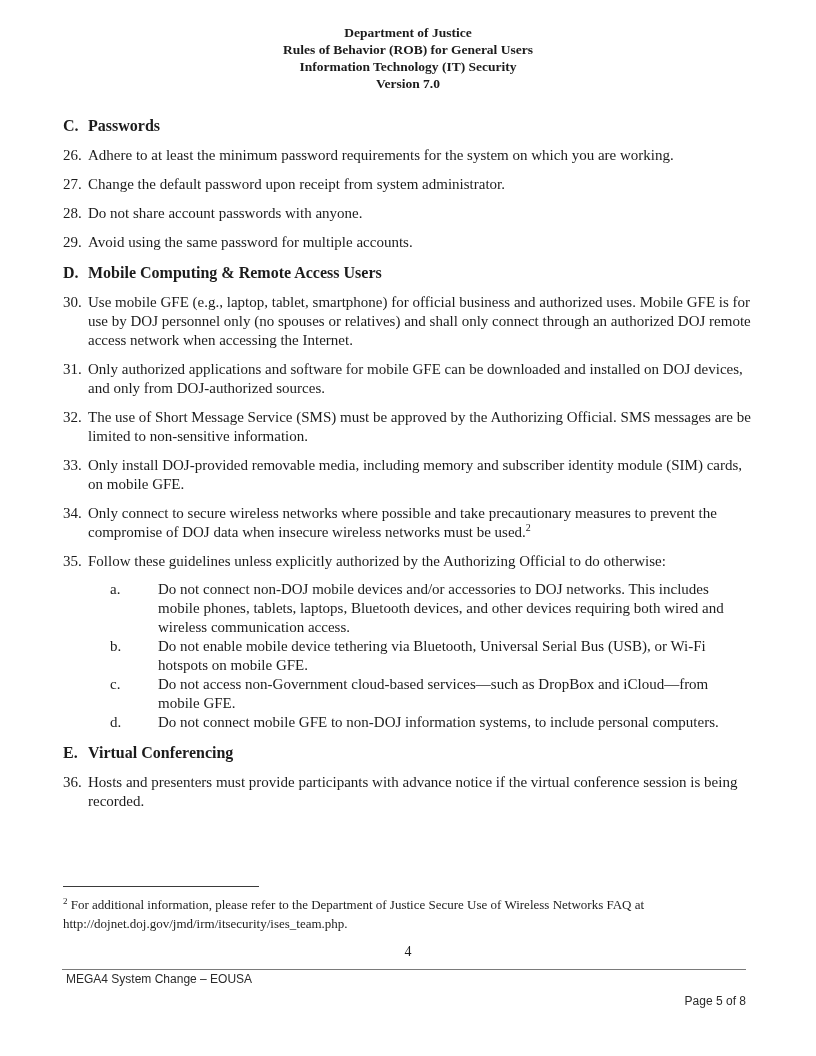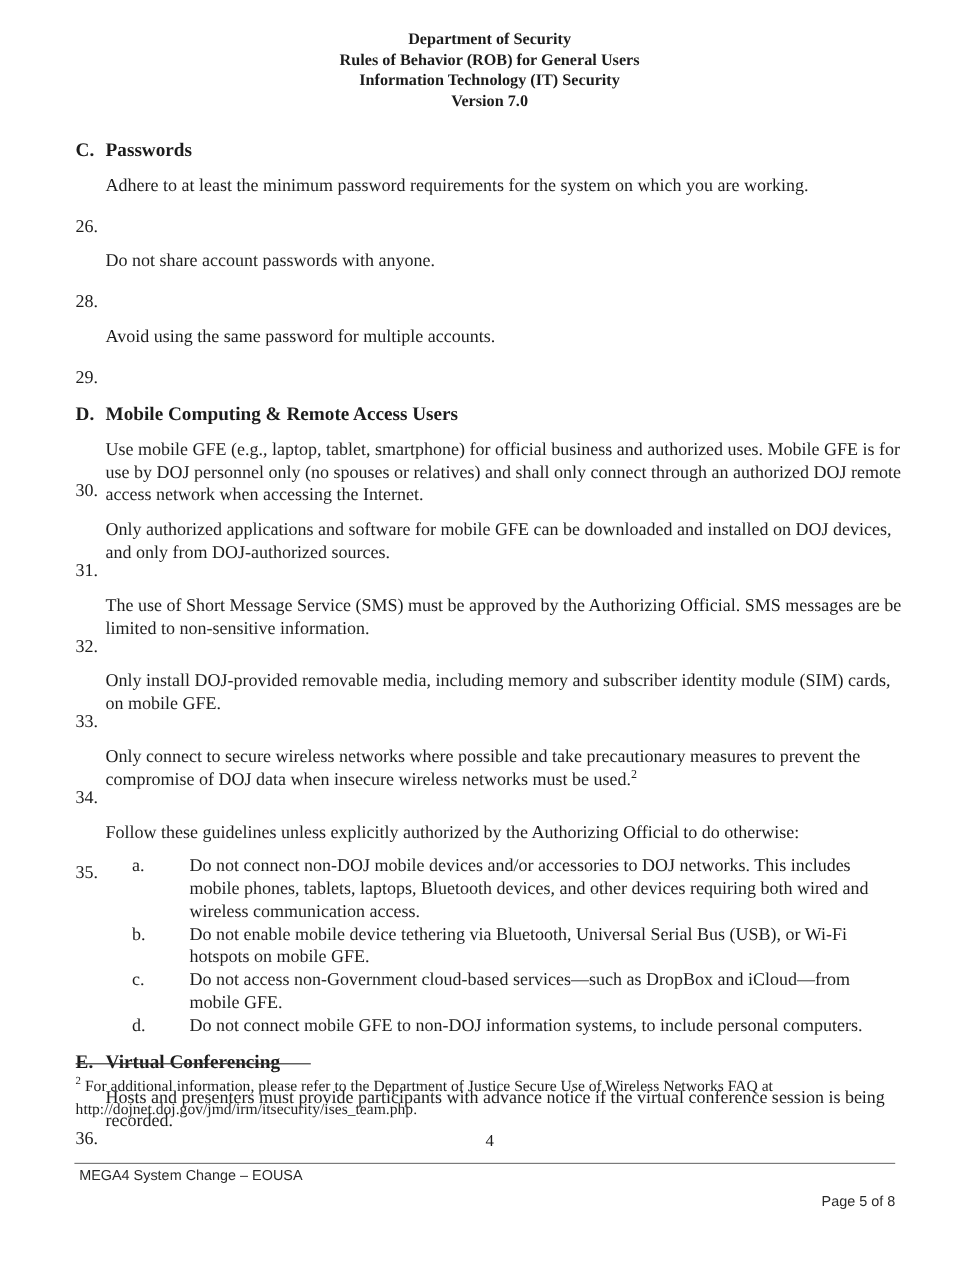--- a/index.html
+++ b/index.html
@@ -34,21 +34,21 @@
   }
   .section-heading .letter { width: 25px; flex: none; }
   .section-heading .title { flex: 1; }
   .items { }
   .item {
     display: flex;
     margin-bottom: 10px;
     font-size: 15px;
     line-height: 19px;
   }
-  .item .num { width: 25px; flex: none; margin-top: 34px; }
+  .item .num { width: 25px; flex: none; }
   .item .body { flex: 1; }
   sup.fn-ref {
     font-size: 10px;
     line-height: 0;
     vertical-align: super;
   }
   .subitems {
     margin-top: 9px;
     padding-left: 22px;
   }
@@ -107,34 +107,38 @@
     color: #2a2a2a;
   }
 </style>
 </head>
 <body>
 
 <div class="page">
   <div class="content">
 
     <div class="doc-header">
-      <div>Department of Security</div>
+      <div>Department of Justice</div>
       <div>Rules of Behavior (ROB) for General Users</div>
       <div>Information Technology (IT) Security</div>
       <div>Version 7.0</div>
     </div>
 
     <div class="section-heading">
       <span class="letter">C.</span>
       <span class="title">Passwords</span>
     </div>
     <div class="items">
       <div class="item">
         <span class="num">26.</span>
         <span class="body">Adhere to at least the minimum password requirements for the system on which you are working.</span>
+      </div>
+      <div class="item">
+        <span class="num">27.</span>
+        <span class="body">Change the default password upon receipt from system administrator.</span>
       </div>
       <div class="item">
         <span class="num">28.</span>
         <span class="body">Do not share account passwords with anyone.</span>
       </div>
       <div class="item">
         <span class="num">29.</span>
         <span class="body">Avoid using the same password for multiple accounts.</span>
       </div>
     </div>

